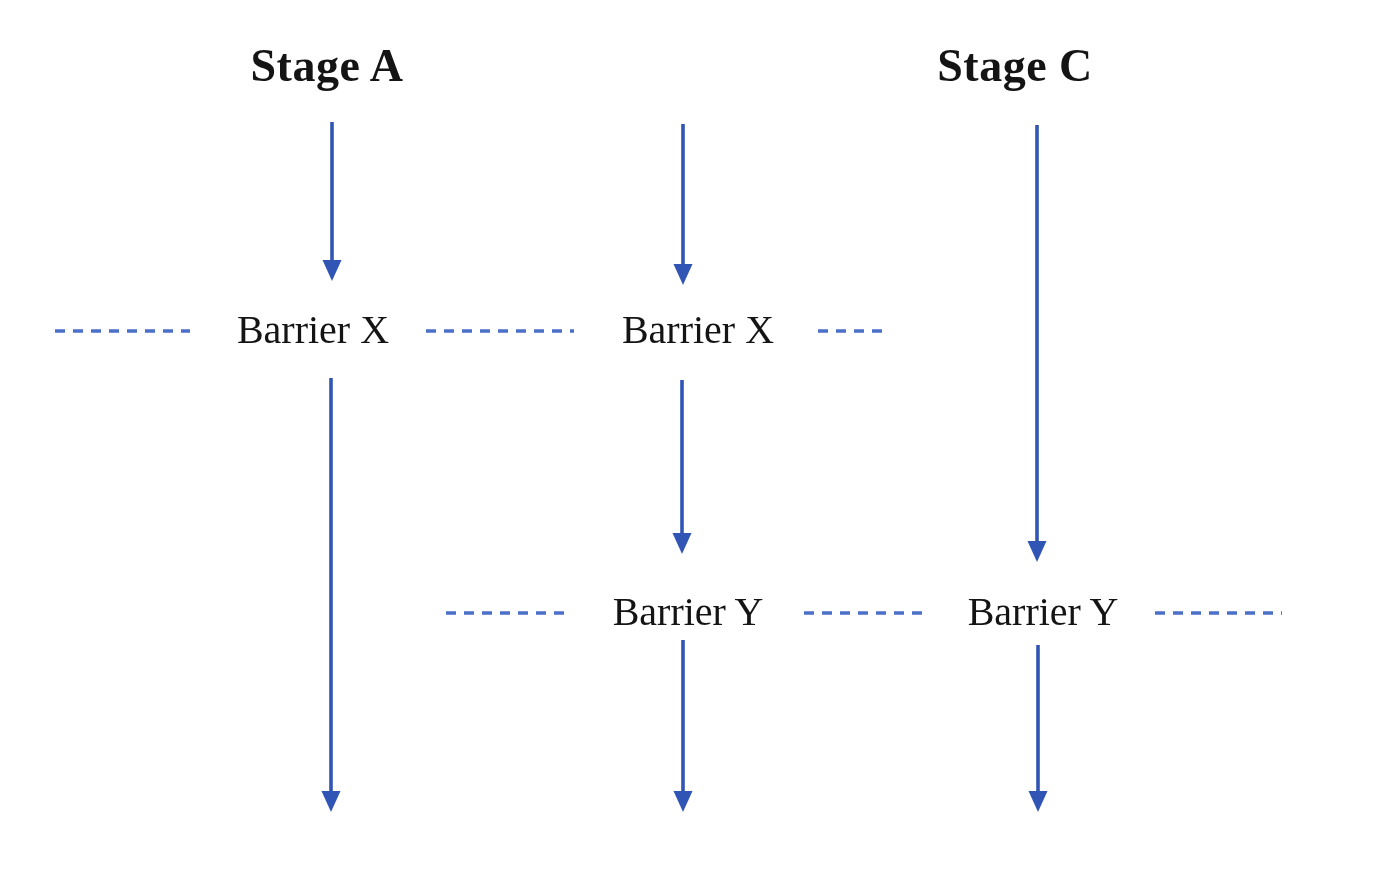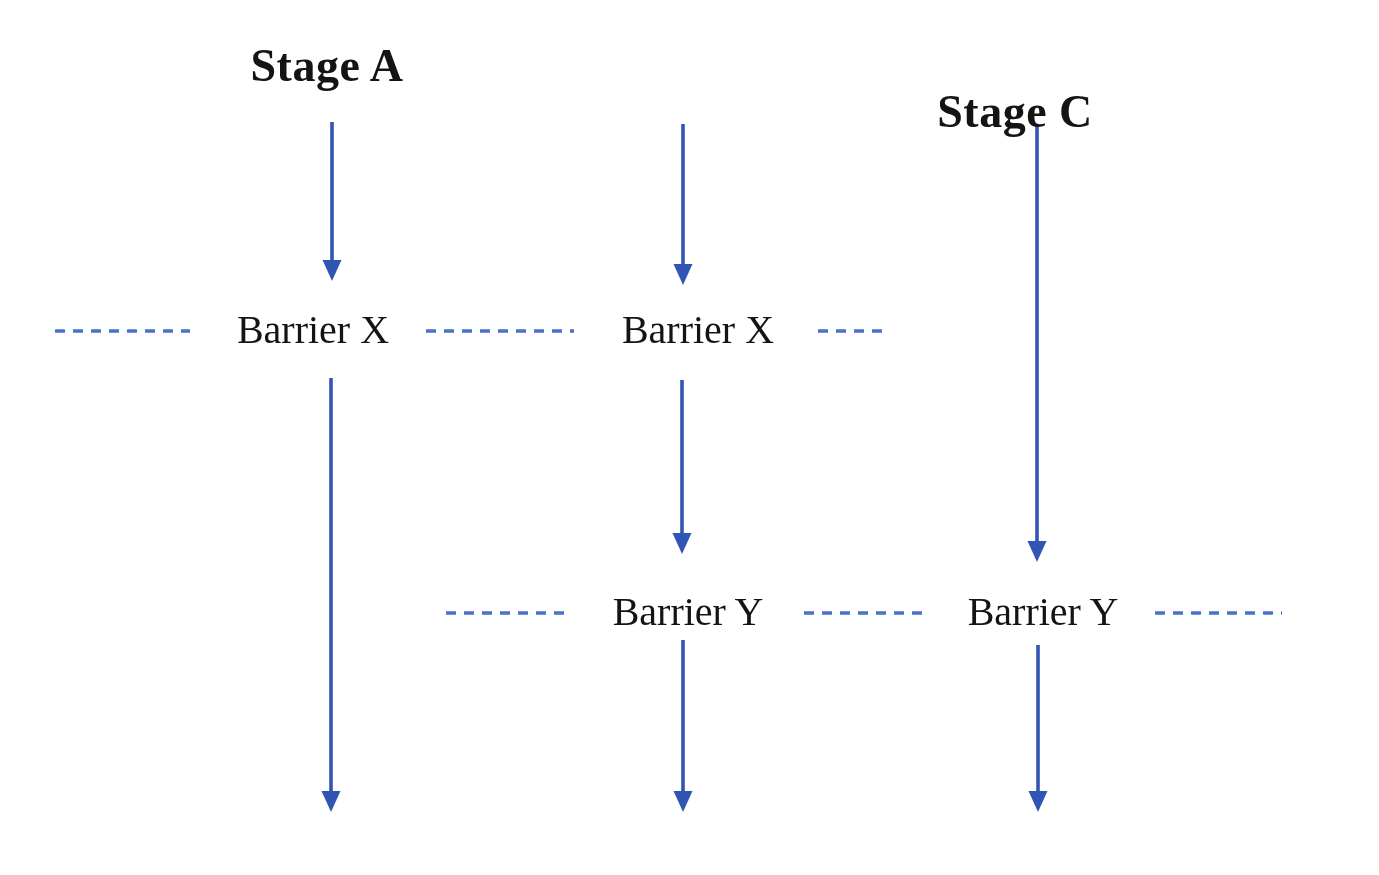--- a/index.html
+++ b/index.html
@@ -104,21 +104,21 @@
     </g>
 
     <g>
       <line class="dash-line" x1="446" y1="613" x2="570" y2="613"></line>
       <line class="dash-line" x1="804" y1="613" x2="927" y2="613"></line>
       <line class="dash-line" x1="1155" y1="613" x2="1282" y2="613"></line>
     </g>
   </svg>
 
   <div class="label stage-label" style="left:327px; top:66px;">Stage A</div>
-  <div class="label stage-label" style="left:1015px; top:66px;margin-top:46px;">Stage C</div>
+  <div class="label stage-label" style="left:1015px; top:66px;">Stage C</div>
 
   <div class="label barrier-label" style="left:313px; top:330px;">Barrier X</div>
   <div class="label barrier-label" style="left:698px; top:330px;">Barrier X</div>
 
   <div class="label barrier-label" style="left:688px; top:612px;">Barrier Y</div>
   <div class="label barrier-label" style="left:1043px; top:612px;">Barrier Y</div>
 
 </div>
 
 </body></html>

